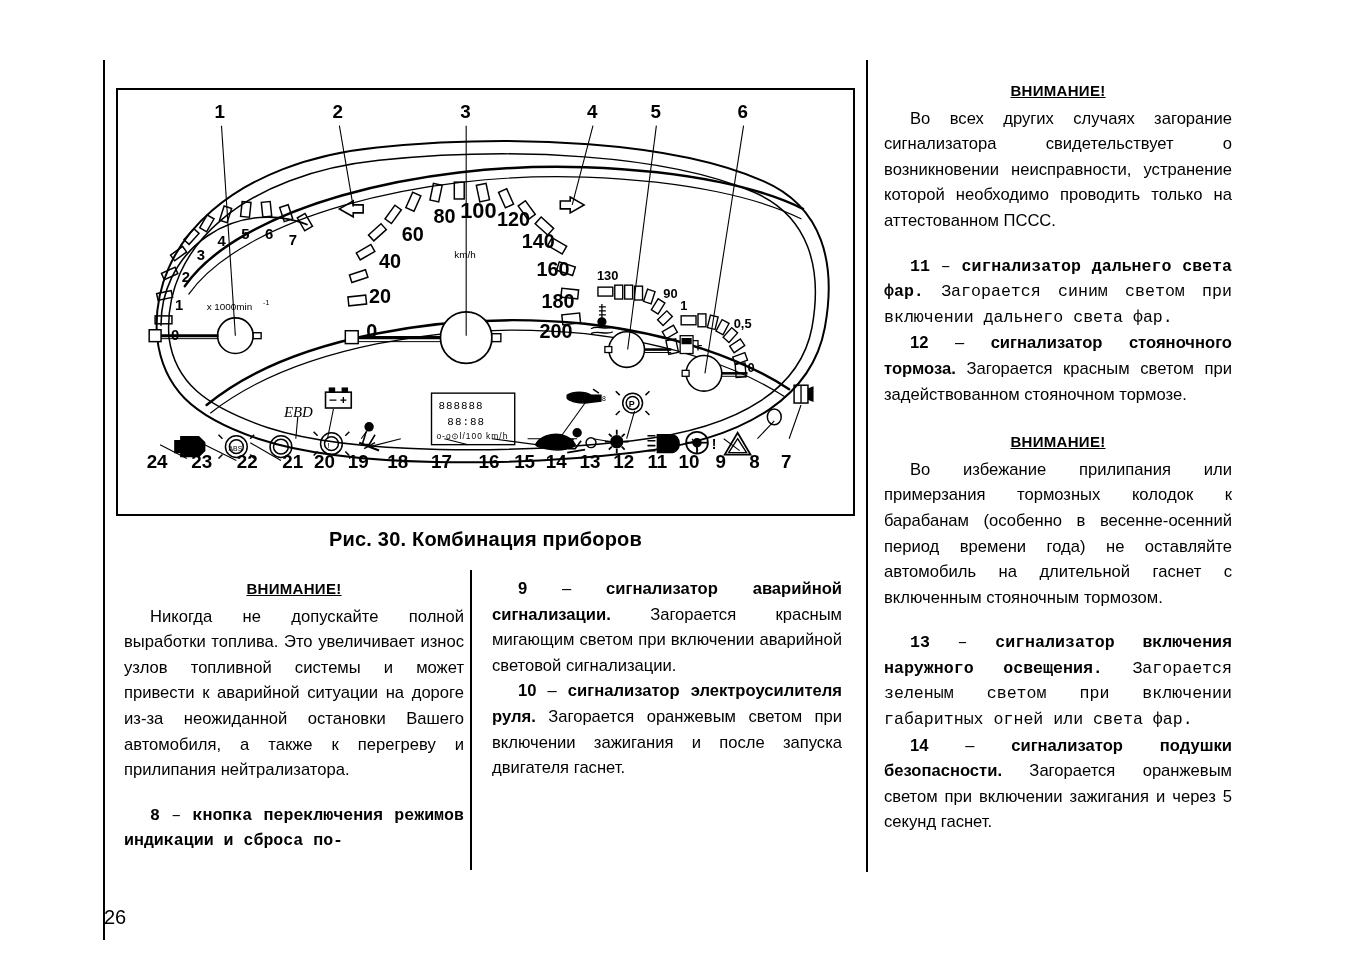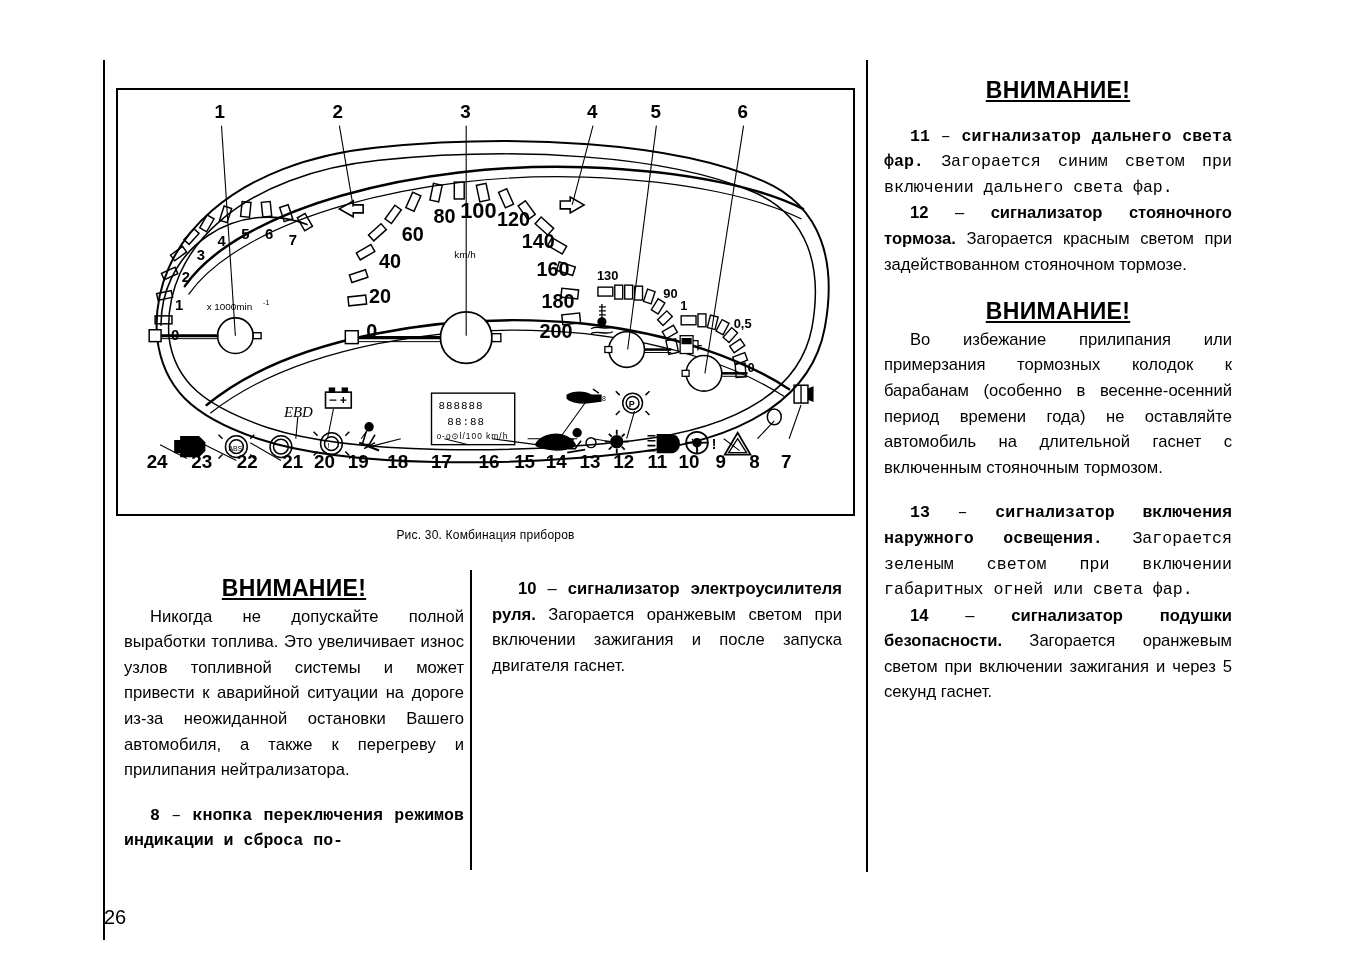--- a/index.html
+++ b/index.html
@@ -18,34 +18,34 @@
   .rule-mid{position:absolute;left:470px;top:570px;width:2px;height:300px;background:#000;}
   .rule-right{position:absolute;left:866px;top:60px;width:2px;height:812px;background:#000;}
 
   
   .figure-box{
     position:absolute;left:116px;top:88px;width:739px;height:428px;
     border:2px solid #000;background:#fff;box-sizing:border-box;
   }
   .figure-caption{
     position:absolute;left:116px;top:528px;width:739px;
-    text-align:center;font-weight:normal;font-size:12px;letter-spacing:.2px;
+    text-align:center;font-weight:bold;font-size:20px;letter-spacing:.2px;
   }
 
   
   .cluster-svg{display:block;width:100%;height:100%;}
 
   
   .col{position:absolute;font-size:16.6px;line-height:25.6px;text-align:justify;}
   .col-l{left:124px;top:576px;width:340px;}
   .col-m{left:492px;top:576px;width:350px;}
   .col-r{left:884px;top:78px;width:348px;}
 
   .attn{
-    text-align:center;font-weight:bold;font-size:23px;
+    text-align:center;font-weight:bold;font-size:15px;
     text-decoration:underline;margin:0 0 2px 0;letter-spacing:.3px;
   }
   p.body{margin:0;text-indent:26px;text-align:justify;}
   p.body.noind{text-indent:0;}
   p.gap{margin-top:20px;font-family:Liberation Mono, monospace;}
   b{font-weight:bold;}
 
   .page-num{
     position:absolute;left:104px;top:906px;font-size:20px;
   }
@@ -396,25 +396,27 @@
 
   <div class="figure-caption">Рис. 30. Комбинация приборов</div>
 
   <div class="col col-l">
     <div class="attn">ВНИМАНИЕ!</div>
     <p class="body">Никогда не допускайте полной выработки топлива. Это увеличивает износ узлов топливной системы и может привести к аварийной ситуации на дороге из-за неожиданной остановки Вашего автомобиля, а также к перегреву и прилипания нейтрализатора.</p>
     <p class="body gap"><b>8</b><span> – </span><b>кнопка переключения режимов индикации и сброса по-</b></p>
   </div>
 
   <div class="col col-m">
+    <p class="body"><b>9</b><span> – </span><b>сигнализатор аварийной сигнализации.</b><span> Загорается красным мигающим светом при включении аварийной световой сигнализации.</span></p>
     <p class="body"><b>10</b><span> – </span><b>сигнализатор электроусилителя руля.</b><span> Загорается оранжевым светом при включении зажигания и после запуска двигателя гаснет.</span></p>
   </div>
 
   <div class="col col-r">
     <div class="attn">ВНИМАНИЕ!</div>
+    <p class="body">Во всех других случаях загорание сигнализатора свидетельствует о возникновении неисправности, устранение которой необходимо проводить только на аттестованном ПССС.</p>
 
     <p class="body gap"><b>11</b><span> – </span><b>сигнализатор дальнего света фар.</b><span> Загорается синим светом при включении дальнего света фар.</span></p>
     <p class="body"><b>12</b><span> – </span><b>сигнализатор стояночного тормоза.</b><span> Загорается красным светом при задействованном стояночном тормозе.</span></p>
 
     <div class="attn" style="margin-top:22px">ВНИМАНИЕ!</div>
     <p class="body">Во избежание прилипания или примерзания тормозных колодок к барабанам (особенно в весенне-осенний период времени года) не оставляйте автомобиль на длительной гаснет с включенным стояночным тормозом.</p>
 
     <p class="body gap"><b>13</b><span> – </span><b>сигнализатор включения наружного освещения.</b><span> Загорается зеленым светом при включении габаритных огней или света фар.</span></p>
     <p class="body"><b>14</b><span> – </span><b>сигнализатор подушки безопасности.</b><span> Загорается оранжевым светом при включении зажигания и через 5 секунд гаснет.</span></p>
   </div>

